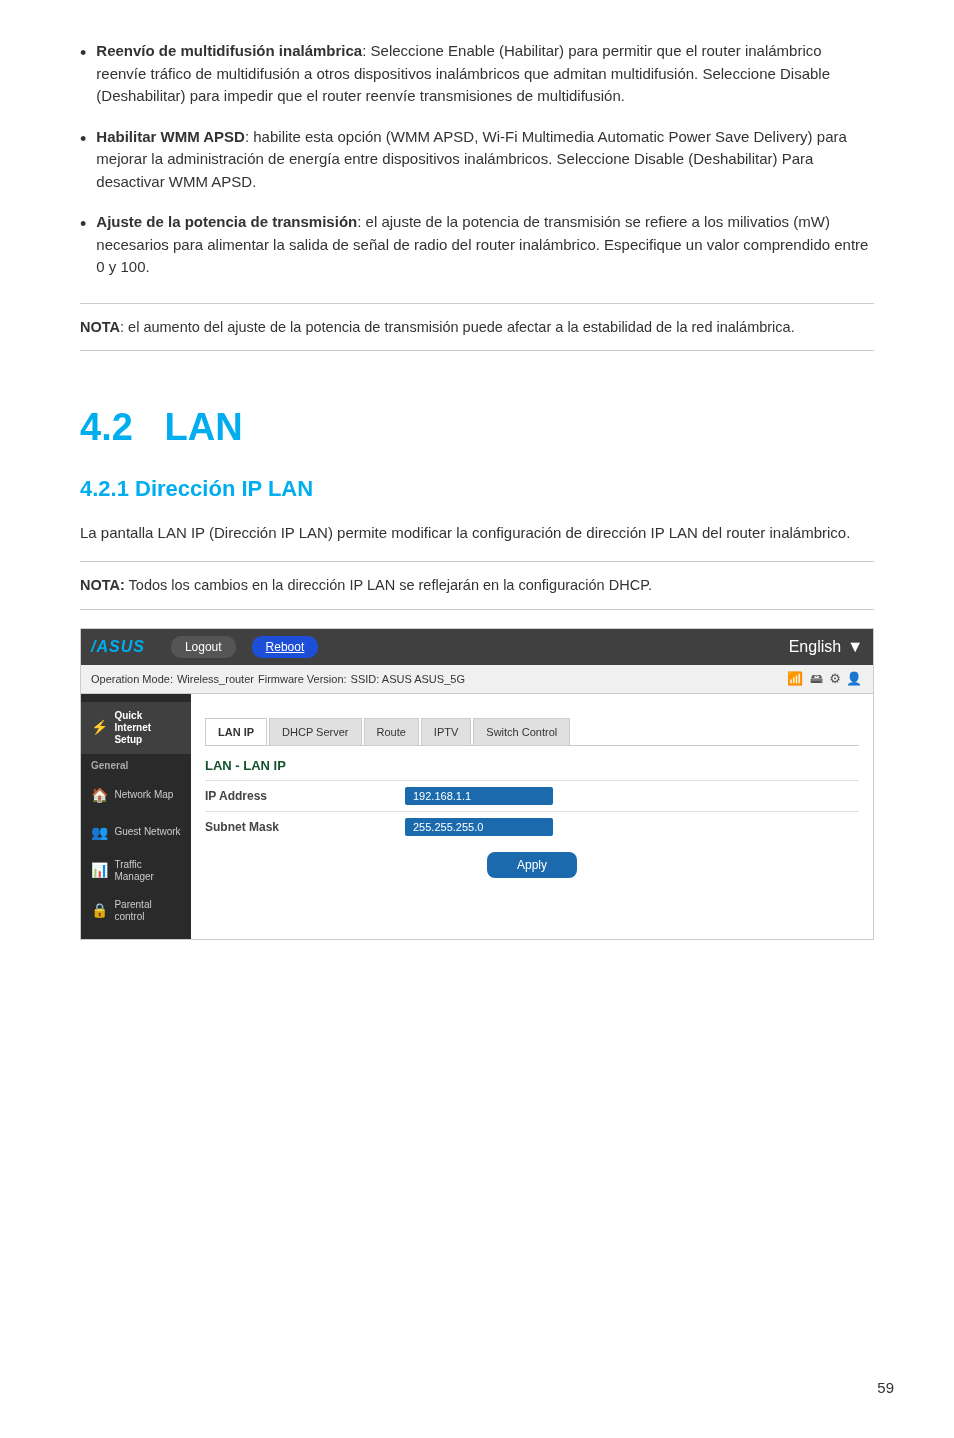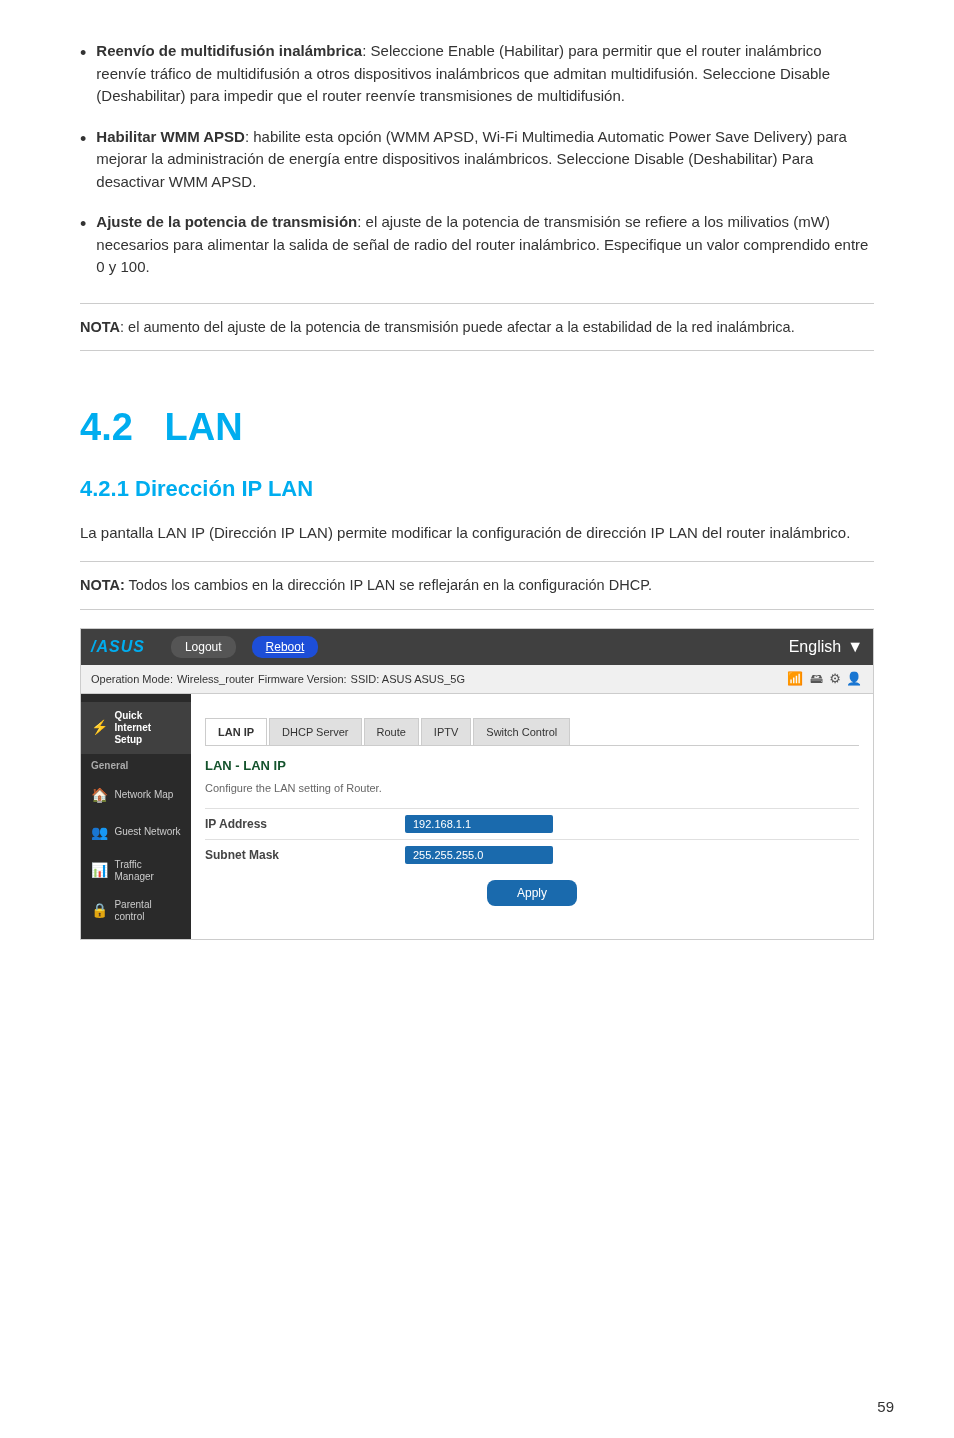--- a/index.html
+++ b/index.html
@@ -266,21 +266,21 @@
       border: none;
       padding: 6px 30px;
       font-size: 12px;
       cursor: pointer;
       border-radius: 8px;
     }
 
     
     .page-number {
       position: absolute;
-      bottom: 20px;
+      bottom: 39px;
       right: 60px;
       font-size: 15px;
       color: #333;
     }
   </style>
 </head>
 <body>
 
 <div class="page-content">
 
@@ -388,21 +388,20 @@
 
         <div class="router-tabs">
           <div class="router-tab active">LAN IP</div>
           <div class="router-tab">DHCP Server</div>
           <div class="router-tab">Route</div>
           <div class="router-tab">IPTV</div>
           <div class="router-tab">Switch Control</div>
         </div>
 
         <div class="router-section-title">LAN - LAN IP</div>
-        <div class="router-section-subtitle">Configure the LAN setting of Router.</div>
 
         <div class="router-form-row">
           <div class="router-form-label">IP Address</div>
           <div class="router-form-value">
             <input class="router-input" type="text" value="192.168.1.1" style="">
           </div>
         </div>
         <div class="router-form-row">
           <div class="router-form-label">Subnet Mask</div>
           <div class="router-form-value">

